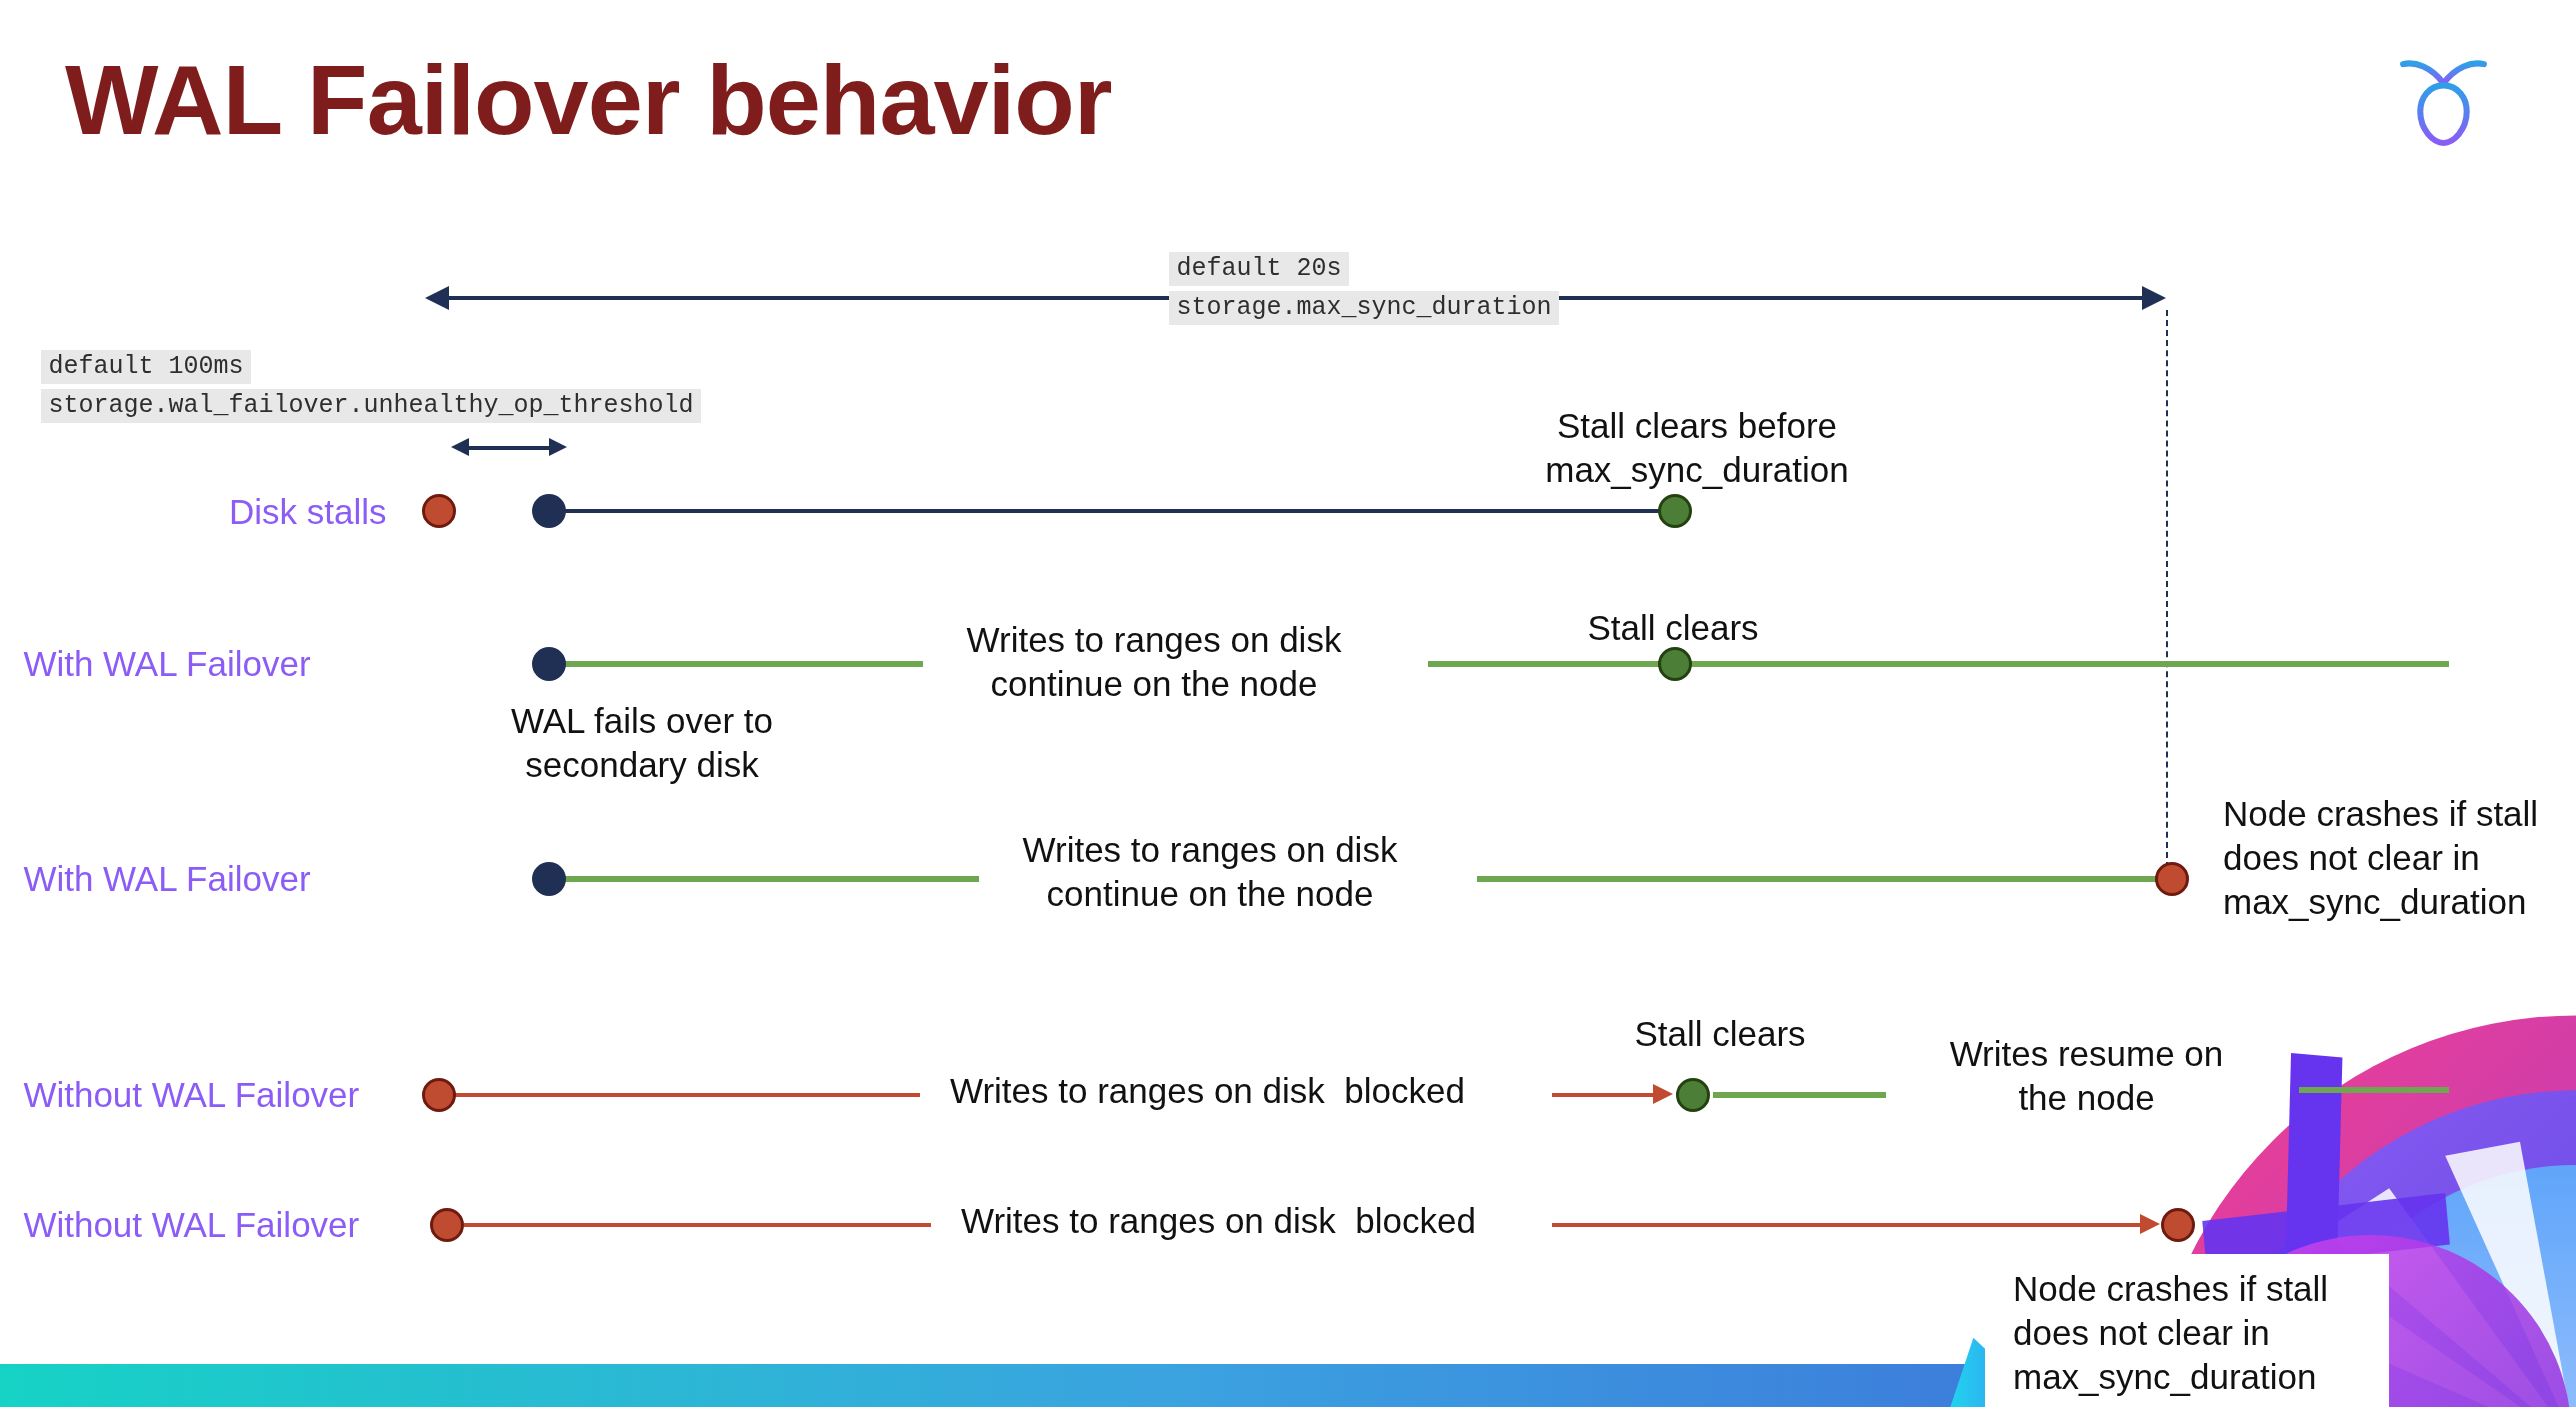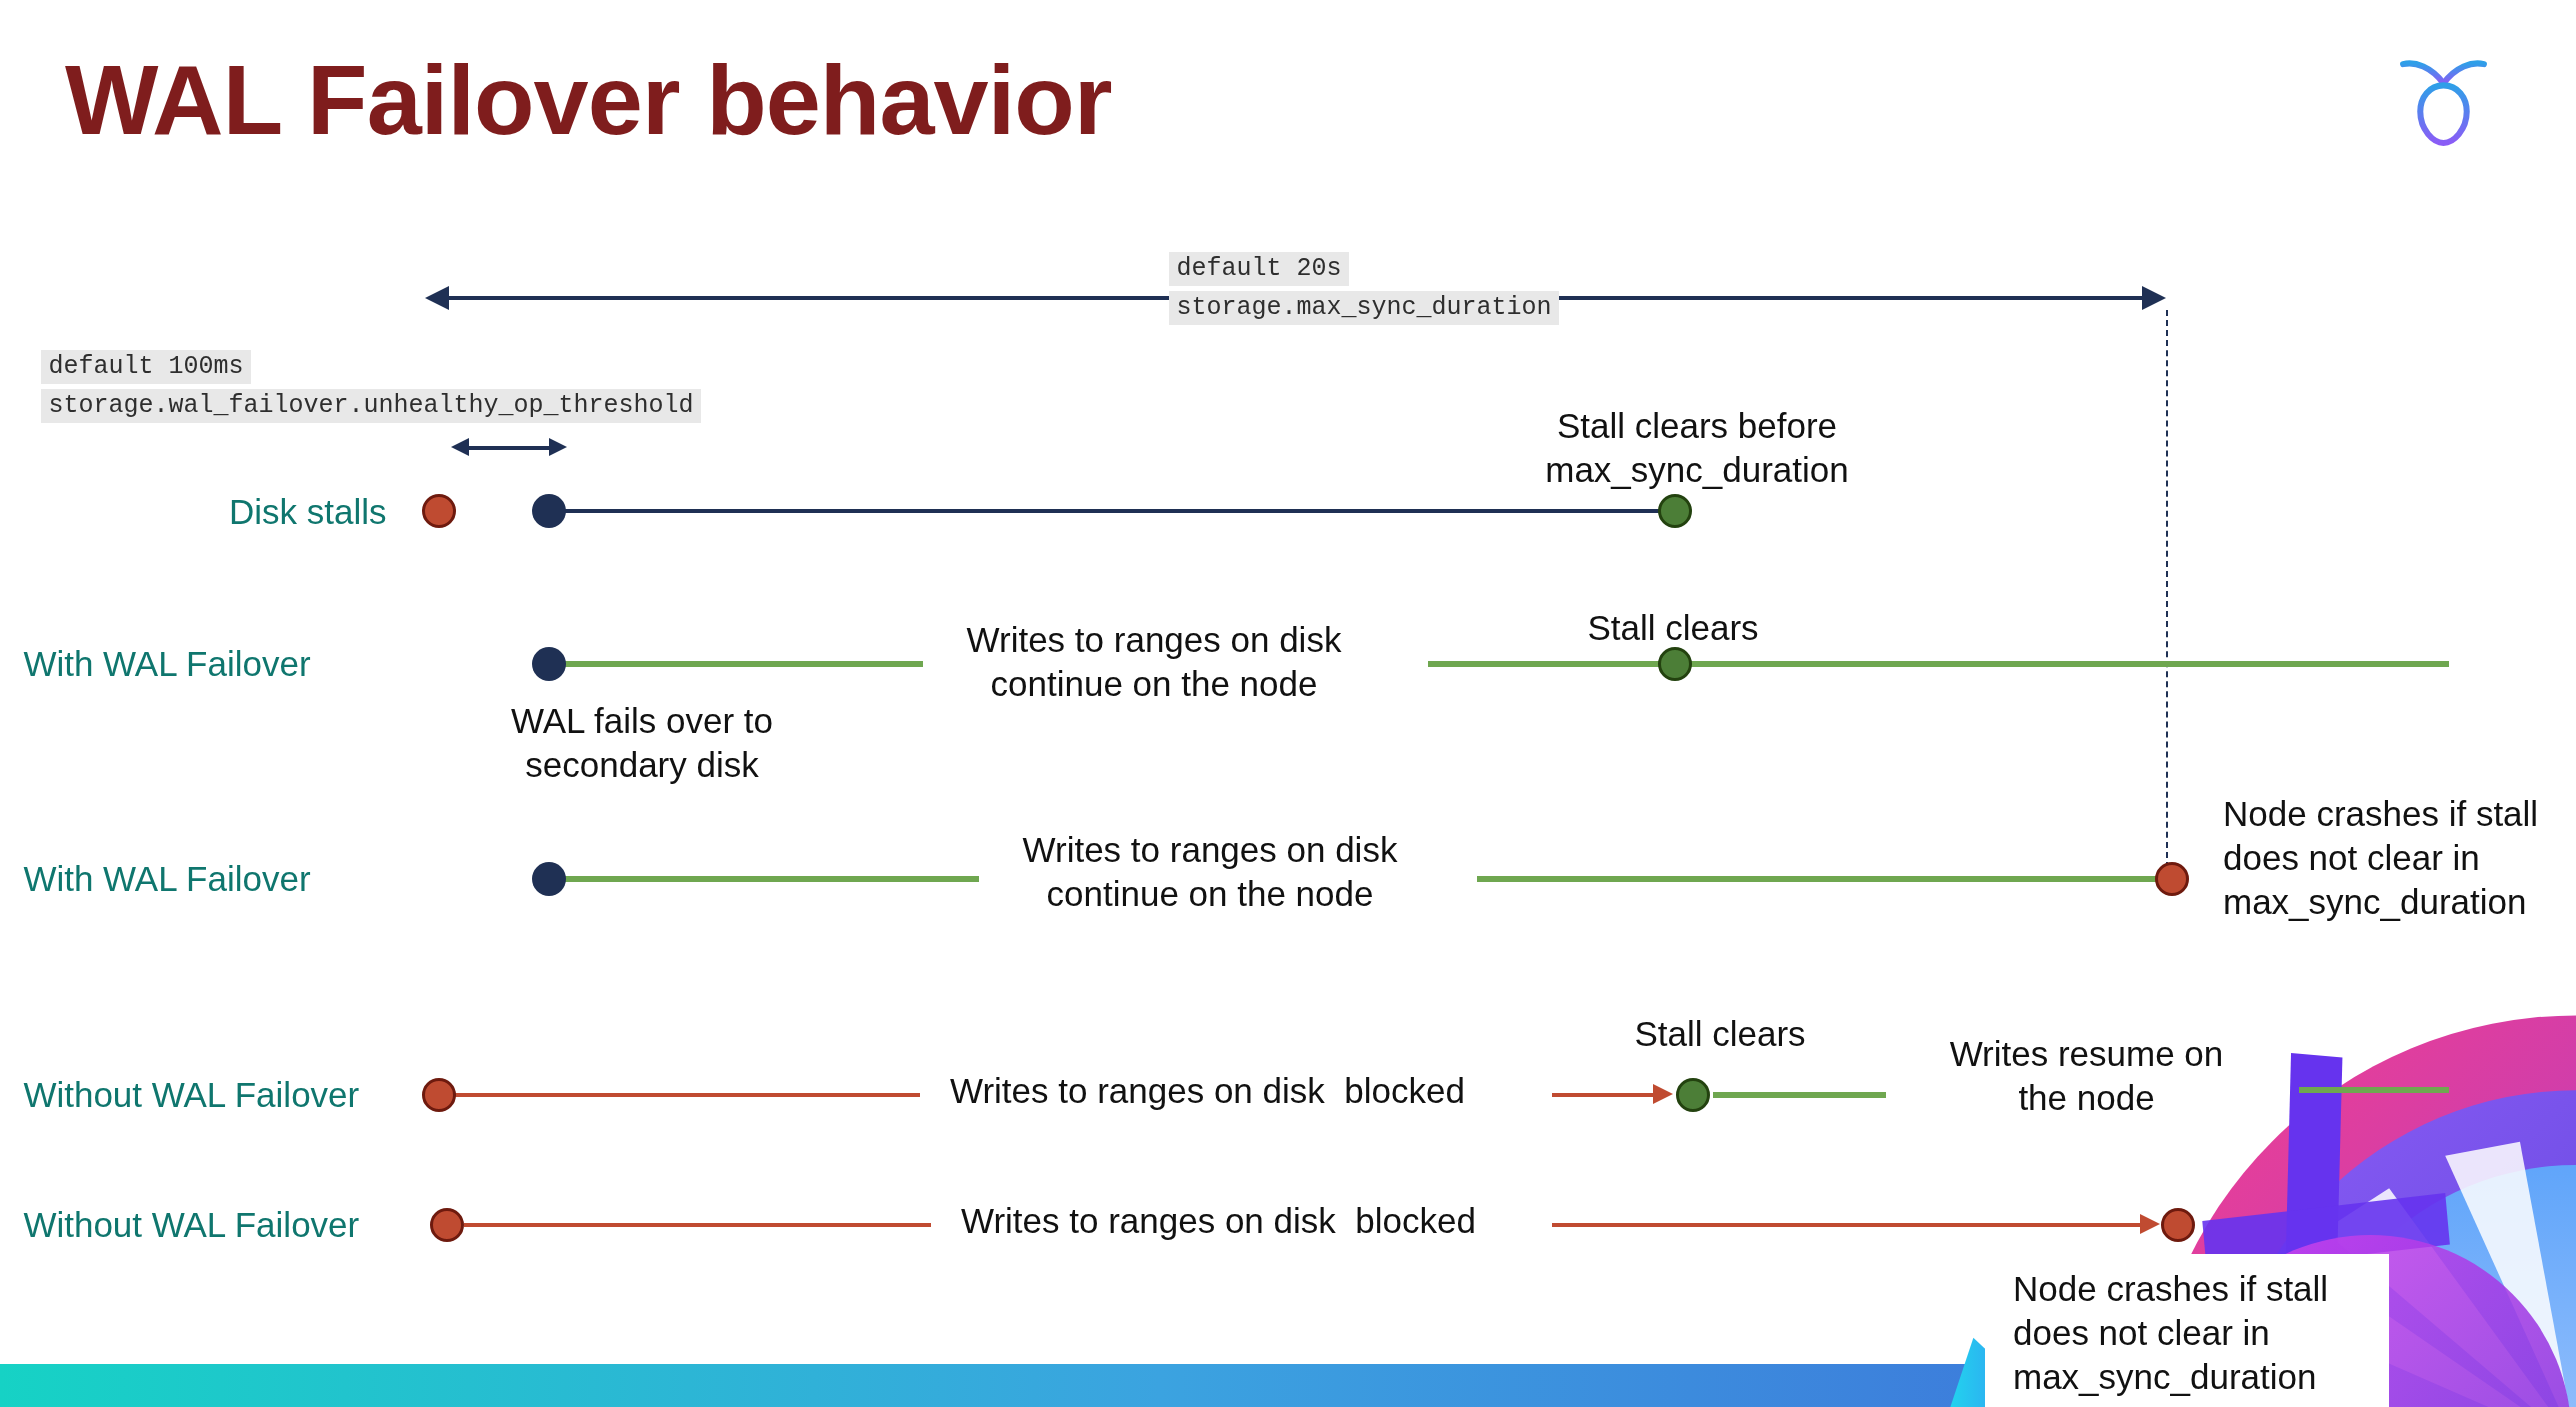--- a/index.html
+++ b/index.html
@@ -15,21 +15,21 @@
   .title{
     font-size:99px;
     font-weight:bold;
     letter-spacing:-0.9px;
     color:#7f1d1d;
     white-space:pre;
   }
   .rowlabel{
     font-size:35px;
     line-height:41px;
-    color:#0f766e;
+    color:#8b5cf6;
     white-space:pre;
   }
   .note{
     font-size:35px;
     line-height:44px;
     color:#111;
     white-space:pre;
   }
   .center{text-align:center;}
   .code-block{display:flex;flex-direction:column;align-items:flex-start;gap:5.6px;}

